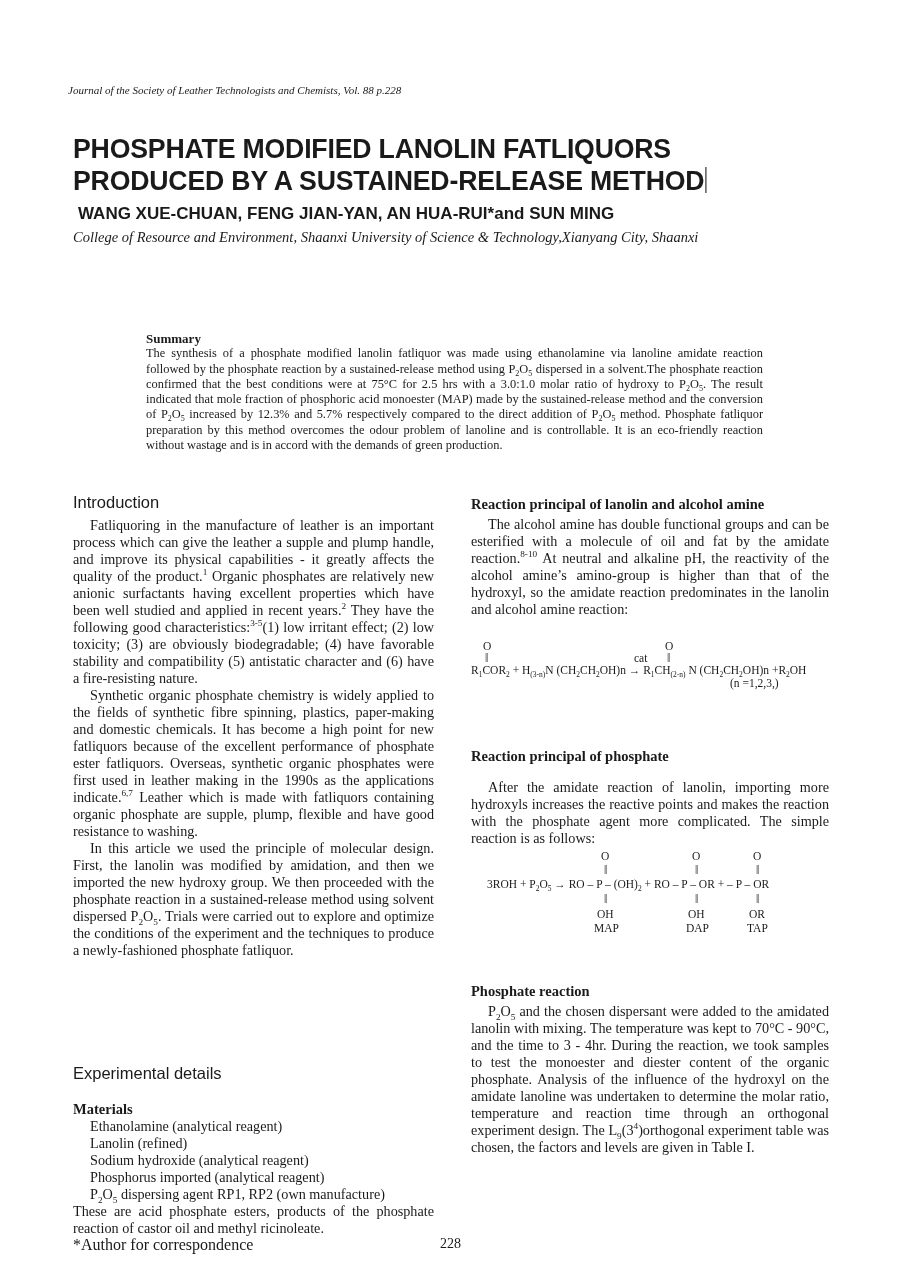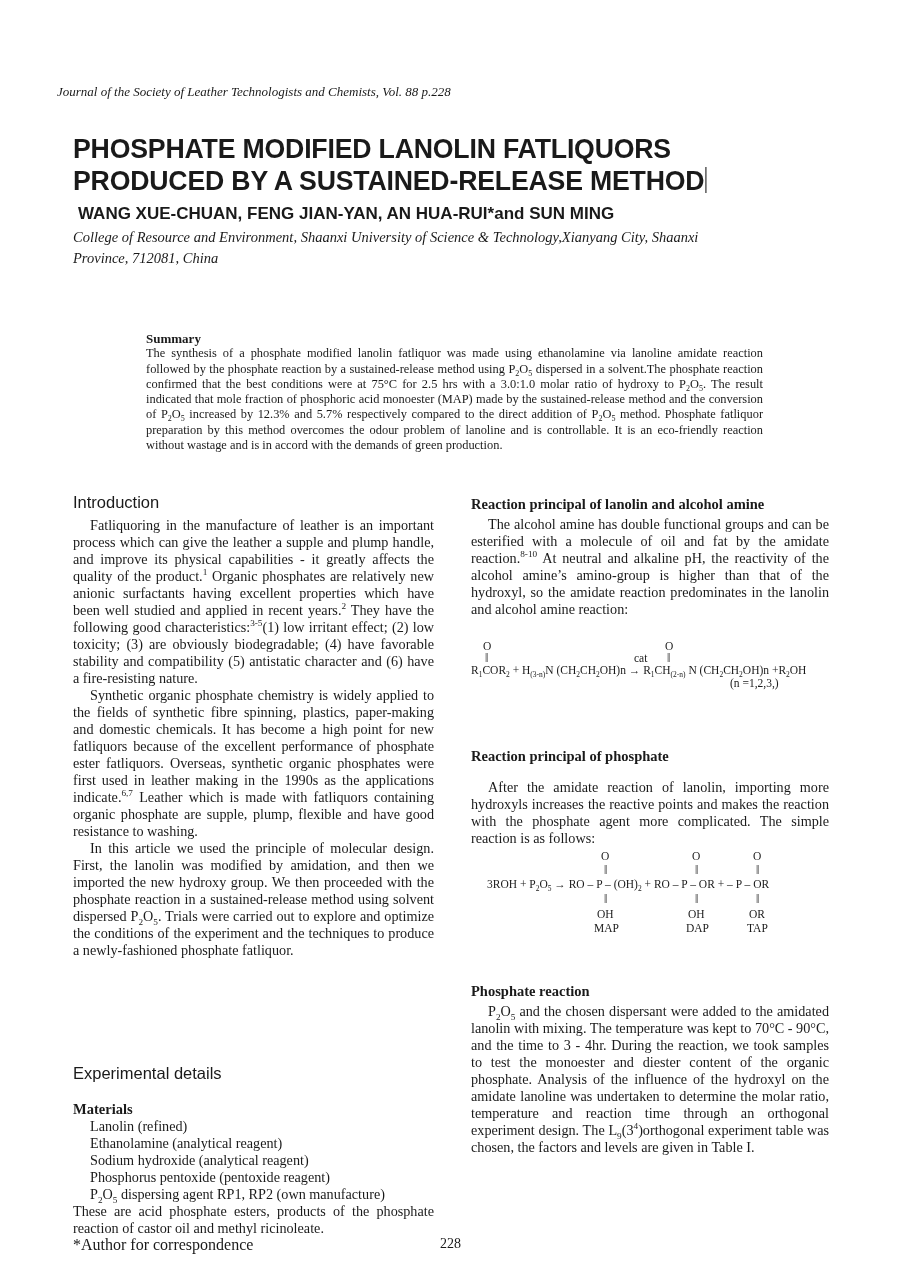--- a/index.html
+++ b/index.html
@@ -1,18 +1,18 @@
 <!DOCTYPE html>
 <html><head>
 <meta charset="utf-8">
 <style>
   html, body { margin: 0; padding: 0; background: #ffffff; }
   body { width: 901px; height: 1281px; position: relative; overflow: hidden; color: #1a1a1a; font-family: "Liberation Serif", serif; }
   .abs { position: absolute; }
-  .journal { left: 57px; top: 84px; font-size: 13px; font-style: italic; }
+  .journal { left: 68px; top: 84px; font-size: 11px; font-style: italic; }
   .title { left: 73px; top: 133px; font-family: "Liberation Sans", sans-serif; font-weight: bold; font-size: 27.5px; line-height: 32px; letter-spacing: -0.2px; transform: scaleX(0.97); transform-origin: left top; white-space: nowrap; }
   .title .cursor { display: inline-block; width: 1px; height: 26px; background: #000; vertical-align: -3px; margin-left: 1px; }
   .authors { left: 78px; top: 204px; font-family: "Liberation Sans", sans-serif; font-weight: bold; font-size: 17px; white-space: nowrap; }
   .affil { left: 73px; top: 227px; font-size: 14.5px; font-style: italic; line-height: 21px; width: 700px; }
   .summary { left: 146px; top: 331px; width: 617px; font-size: 12.4px; line-height: 15.3px; text-align: justify; }
   .summary .head { font-weight: bold; font-size: 13px; }
   .col { font-size: 14.2px; line-height: 17px; text-align: justify; }
   .col p { margin: 0; text-indent: 17px; }
   .left { left: 73px; width: 361px; }
   .right { left: 471px; width: 358px; }
@@ -32,43 +32,42 @@
 
 <div class="abs title">
   <div>PHOSPHATE MODIFIED LANOLIN FATLIQUORS</div>
   <div><span>PRODUCED BY A SUSTAINED-RELEASE METHOD</span><span class="cursor"></span></div>
 </div>
 
 <div class="abs authors">WANG XUE-CHUAN, FENG JIAN-YAN, AN HUA-RUI*and SUN MING</div>
 
 <div class="abs affil">
   <div>College of Resource and Environment, Shaanxi University of Science &amp; Technology,Xianyang City, Shaanxi</div>
-  <div>Province, 712081, China</div>
 </div>
 
 <div class="abs summary">
   <div class="head">Summary</div>
   <div><span>The synthesis of a phosphate modified lanolin fatliquor was made using ethanolamine  via lanoline amidate reaction followed by the phosphate reaction by a sustained-release method using </span><span>P</span><sub>2</sub><span>O</span><sub>5</sub><span> dispersed in a solvent.The phosphate reaction confirmed that the best conditions were at 75°C for 2.5 hrs with a 3.0:1.0 molar ratio of hydroxy to </span><span>P</span><sub>2</sub><span>O</span><sub>5</sub><span>. The result indicated that mole fraction of phosphoric acid monoester (MAP) made by the sustained-release method and the conversion of </span><span>P</span><sub>2</sub><span>O</span><sub>5</sub><span> increased by 12.3% and 5.7% respectively compared to the direct addition of </span><span>P</span><sub>2</sub><span>O</span><sub>5</sub><span> method. Phosphate fatliquor preparation  by this method overcomes the odour problem of lanoline and is controllable. It is an eco-friendly reaction without wastage and is in accord with the demands of green production.</span></div>
 </div>
 
 <div class="abs col left" style="top:494px;">
   <div class="sec-h" style="margin-bottom:6px;">Introduction</div>
   <p><span>Fatliquoring in the manufacture of leather is an important process which can give the leather a supple and plump handle, and improve its physical capabilities - it greatly affects the quality of the product.</span><sup>1</sup><span> Organic phosphates are relatively new anionic surfactants having excellent properties which have been well studied and applied in recent years.</span><sup>2</sup><span> They have the following good characteristics:</span><sup>3-5</sup><span>(1) low irritant effect; (2) low toxicity; (3) are obviously biodegradable; (4) have favorable stability and compatibility (5) antistatic character and (6) have a fire-resisting nature.</span></p>
   <p><span>Synthetic organic phosphate chemistry is widely applied to the fields of synthetic fibre spinning, plastics, paper-making and domestic chemicals. It has become a high point for new fatliquors because of the excellent performance of phosphate ester fatliquors. Overseas, synthetic organic phosphates were first used in leather making in the 1990s as the applications indicate.</span><sup>6,7</sup><span> Leather which is made with fatliquors containing organic phosphate are supple, plump, flexible and have good resistance to washing.</span></p>
   <p><span>In this article we used the principle of molecular design. First, the lanolin was modified by amidation, and then we imported the new hydroxy group. We then proceeded with the phosphate reaction in a sustained-release method using solvent dispersed </span><span>P</span><sub>2</sub><span>O</span><sub>5</sub><span>. Trials were carried out to explore and optimize the conditions of the experiment and the techniques to produce a newly-fashioned phosphate fatliquor.</span></p>
 </div>
 
 <div class="abs col left" style="top:1065px;">
   <div class="sec-h">Experimental details</div>
   <div class="sub-h" style="margin-top:19px;">Materials</div>
   <div class="mat">
+    <div>Ethanolamine (analytical reagent)</div>
     <div>Lanolin (refined)</div>
-    <div>Ethanolamine (analytical reagent)</div>
     <div>Sodium hydroxide (analytical reagent)</div>
-    <div>Phosphorus pentoxide (pentoxide reagent)</div>
+    <div>Phosphorus imported (analytical reagent)</div>
   </div>
   <p><span>P</span><sub>2</sub><span>O</span><sub>5</sub><span> dispersing agent RP1, RP2 (own manufacture)</span></p>
   <div>These are acid phosphate esters, products of the phosphate reaction of castor oil and methyl ricinoleate.</div>
   <div class="foot" style="margin-top:1px;">
     <div>*Author for correspondence</div>
   </div>
 </div>
 
 <div class="abs col right" style="top:496px;">
   <div class="sub-h" style="margin-bottom:3px;">Reaction principal of lanolin and alcohol amine</div>

